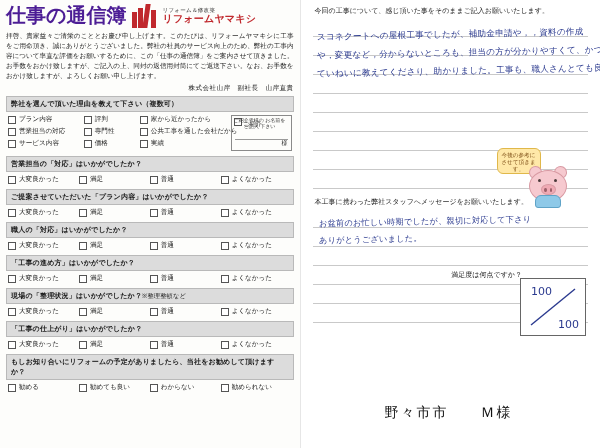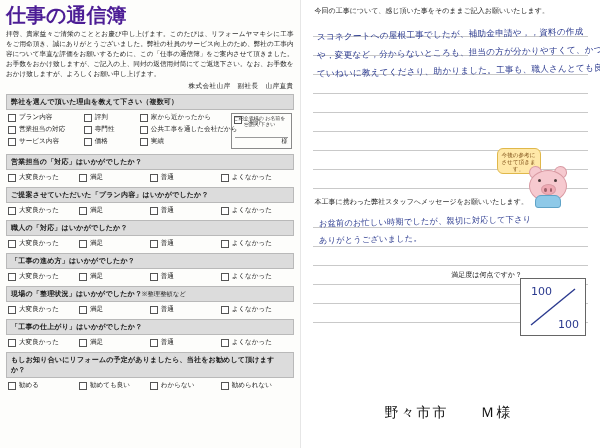--- a/index.html
+++ b/index.html
@@ -168,20 +168,32 @@
 </style>
 </head>
 <body>
 
 <div class="sheet">
 
   <div class="left">
 
     <div class="l-head">
       <div class="l-title">仕事の通信簿</div>
+      <div class="brandbox">
+        <div class="brand-mark">
+          <i class="r1"></i>
+            <i class="r2"></i>
+            <i class="r3"></i>
+            <i class="r4"></i>
+        </div>
+        <div class="brand-txt">
+          <div class="brand-sub">リフォーム＆修改築</div>
+          <div class="brand-main">リフォームヤマキシ</div>
+        </div>
+      </div>
     </div>
 
     <div class="l-lead">拝啓、貴家益々ご清栄のこととお慶び申し上げます。このたびは、リフォームヤマキシに工事をご用命頂き、誠にありがとうございました。弊社の社員のサービス向上のため、弊社の工事内容について率直な評価をお願いするために、この「仕事の通信簿」をご案内させて頂きました。お手数をおかけ致しますが、ご記入の上、同封の返信用封筒にてご返送下さい。なお、お手数をおかけ致しますが、よろしくお願い申し上げます。</div>
     <div class="l-sign">株式会社山岸　副社長　山岸直貴</div>
 
     <div class="qwrap">
 
       <div class="qhead">弊社を選んで頂いた理由を教えて下さい（複数可）</div>
       <div class="reason">
         <div class="rcol c1">

